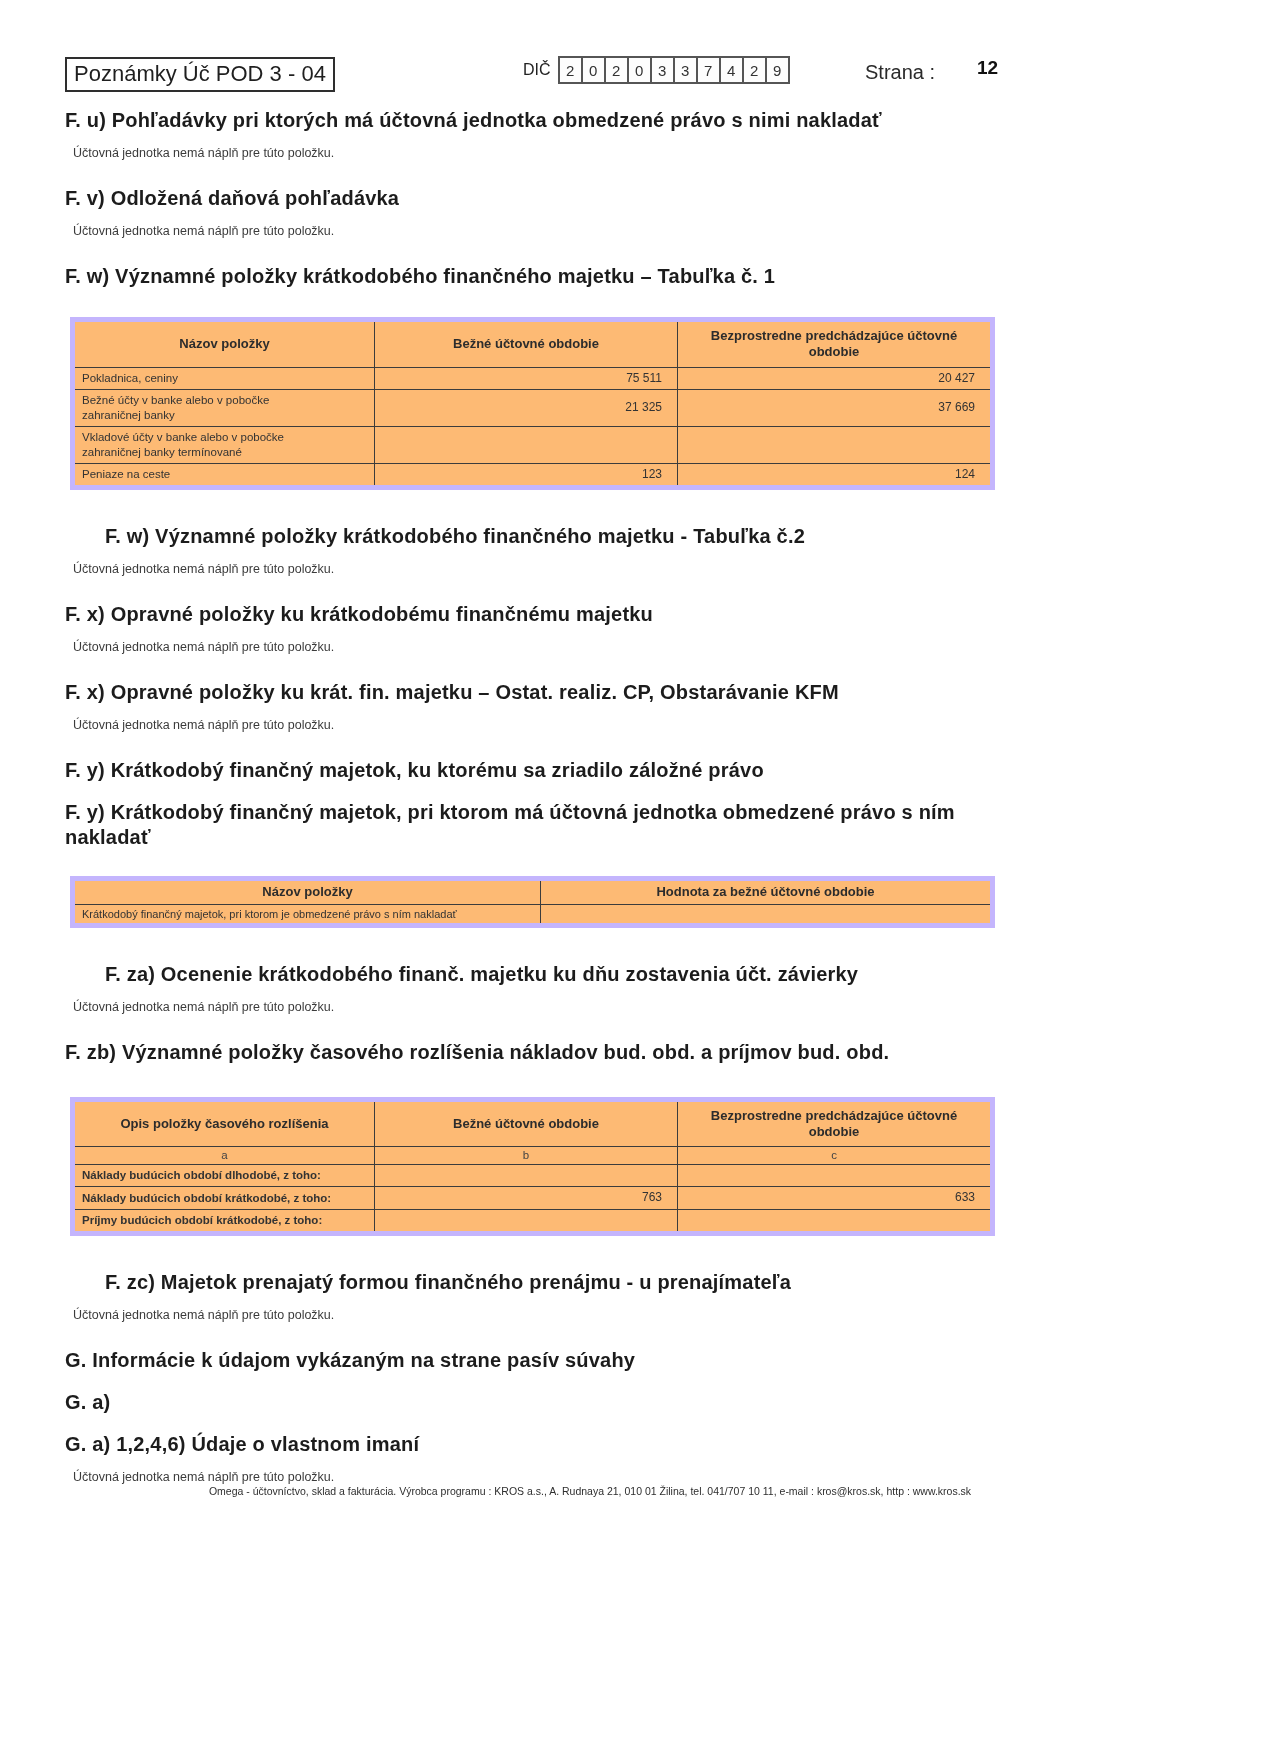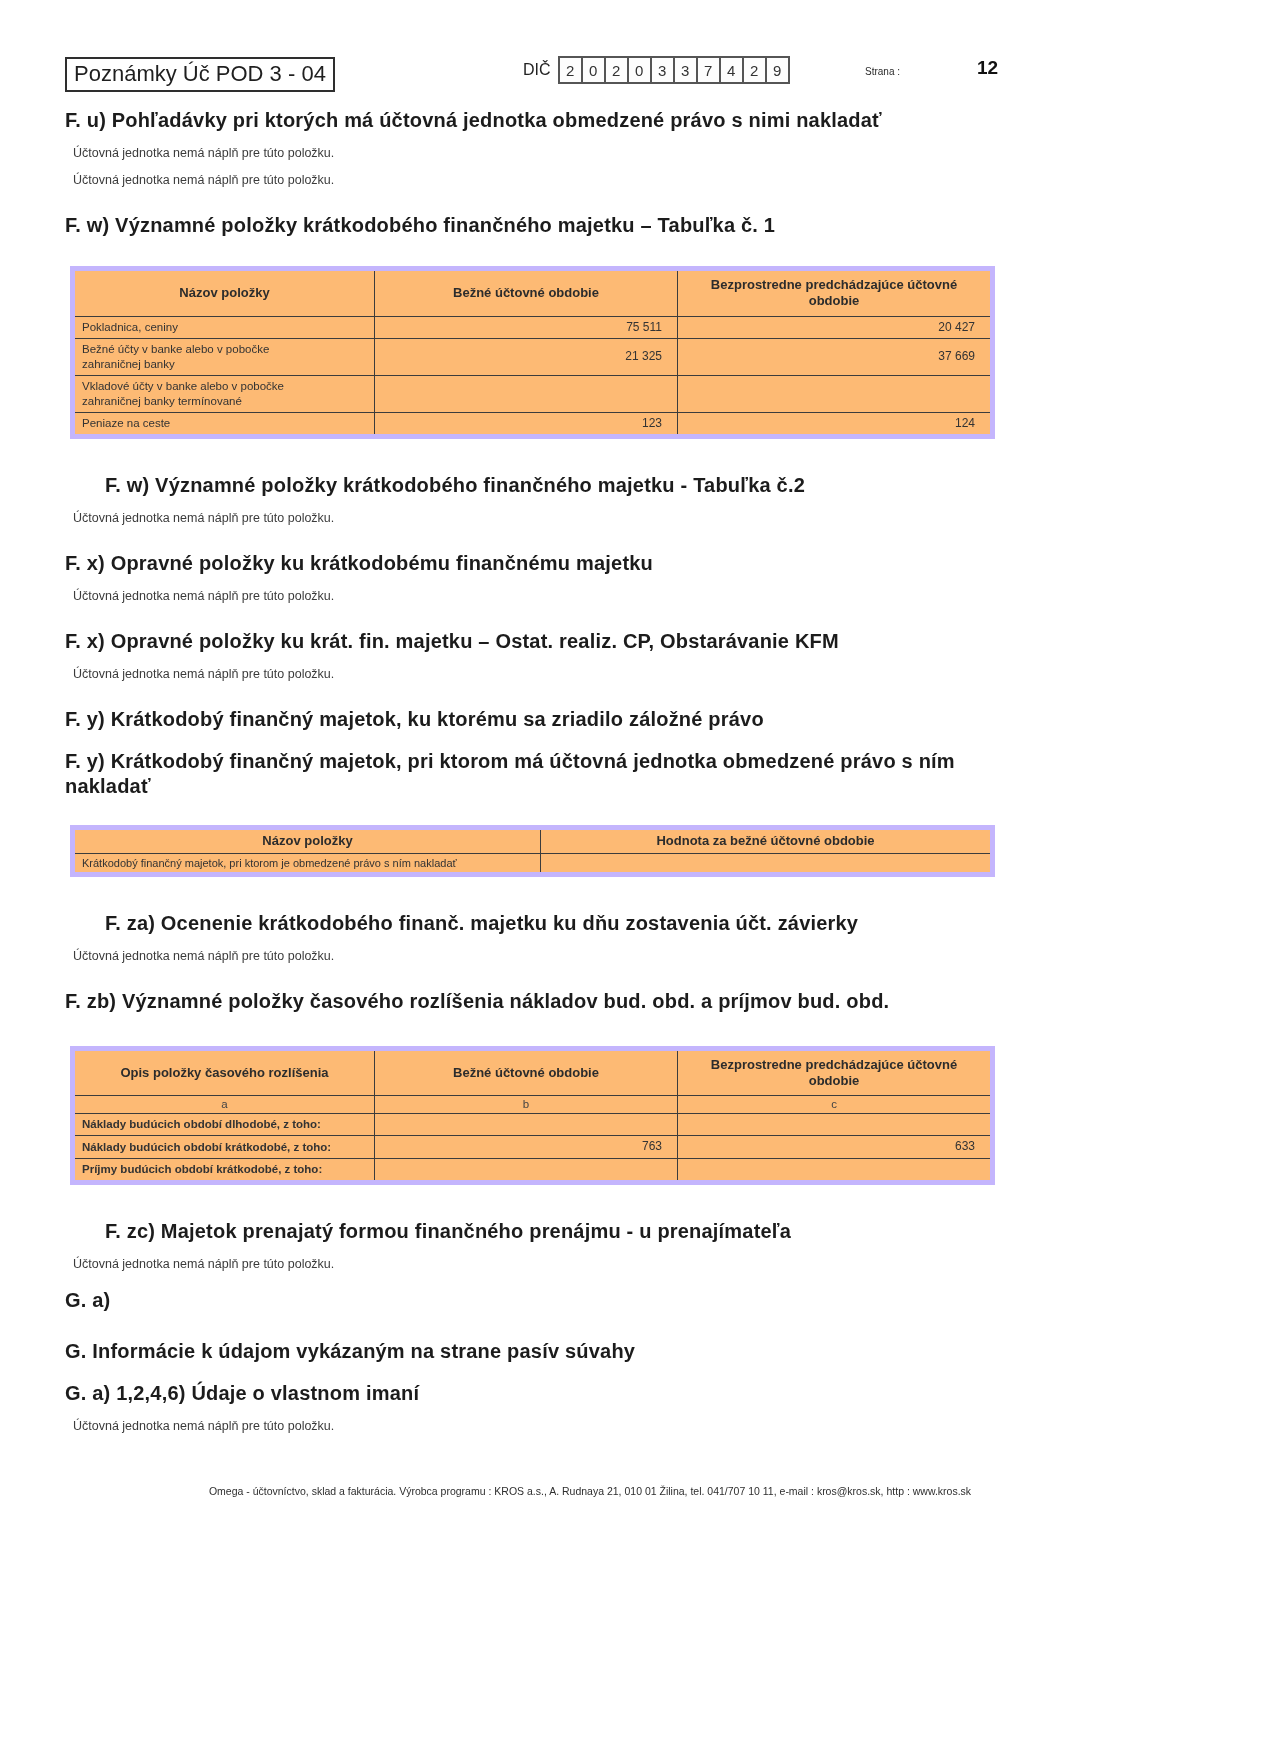--- a/index.html
+++ b/index.html
@@ -19,21 +19,21 @@
   .dic-group { position:absolute; left:458px; top:1px; display:flex; align-items:center; }
   .dic-label { font-size:16px; color:#222; margin-right:7px; }
   .dic-cells { display:flex; }
   .dic-cell {
     width:25px; height:28px; border:2px solid #555; margin-left:-2px;
     display:flex; align-items:center; justify-content:center;
     font-size:15px; color:#333; background:#fdfdfd;
   }
   .dic-cell:first-child { margin-left:0; }
   .page-group { position:absolute; left:800px; top:6px; width:200px; }
-  .page-label { font-size:10px; color:#2b2b2b; }
+  .page-label { font-size:20px; color:#2b2b2b; }
   .page-number { position:absolute; left:112px; top:-4px; font-size:19px; font-weight:bold; color:#111; }
 
   
   h2.sec {
     font-size:20px; font-weight:700; color:#1c1c1c;
     margin:26px 0 0 0; letter-spacing:0.2px; line-height:1.25; max-width:930px;
   }
   h2.mt-sm { margin-top:9px; }
   h2.mt-lg { margin-top:34px;margin-left:40px; }
   h2.mt-md { margin-top:17px; }
@@ -94,20 +94,21 @@
       <span class="page-label">Strana :</span>
       <span class="page-number">12</span>
     </div>
   </header>
 
   <main class="content">
 
     <h2 class="sec mt-sm">F. u) Pohľadávky pri ktorých má účtovná jednotka obmedzené právo s nimi nakladať</h2>
     <p class="note">Účtovná jednotka nemá náplň pre túto položku.</p>
 
+    <h2 class="sec">F. v) Odložená daňová pohľadávka</h2>
     <p class="note">Účtovná jednotka nemá náplň pre túto položku.</p>
 
     <h2 class="sec">F. w) Významné položky krátkodobého finančného majetku – Tabuľka č. 1</h2>
 
     <table class="t1">
       <colgroup>
           <col class="c1">
           <col class="c2">
           <col class="c3">
         </colgroup>
@@ -212,23 +213,23 @@
           <td class="rowlabel">Príjmy budúcich období krátkodobé, z toho:</td>
           <td class="num"></td>
           <td class="num"></td>
         </tr>
       </tbody>
     </table>
 
     <h2 class="sec mt-lg">F. zc) Majetok prenajatý formou finančného prenájmu - u prenajímateľa</h2>
     <p class="note">Účtovná jednotka nemá náplň pre túto položku.</p>
 
+    <h2 class="sec">G. Informácie k údajom vykázaným na strane pasív súvahy</h2>
+
     <h2 class="sec mt-md">G. a)</h2>
-
-    <h2 class="sec">G. Informácie k údajom vykázaným na strane pasív súvahy</h2>
 
     <h2 class="sec mt-md">G. a) 1,2,4,6) Údaje o vlastnom imaní</h2>
     <p class="note">Účtovná jednotka nemá náplň pre túto položku.</p>
 
   </main>
 </div>
 
 <footer class="doc-footer">Omega - účtovníctvo, sklad a fakturácia. Výrobca programu : KROS a.s., A. Rudnaya 21, 010 01 Žilina, tel. 041/707 10 11, e-mail : kros@kros.sk, http : www.kros.sk</footer>
 
 </body></html>

